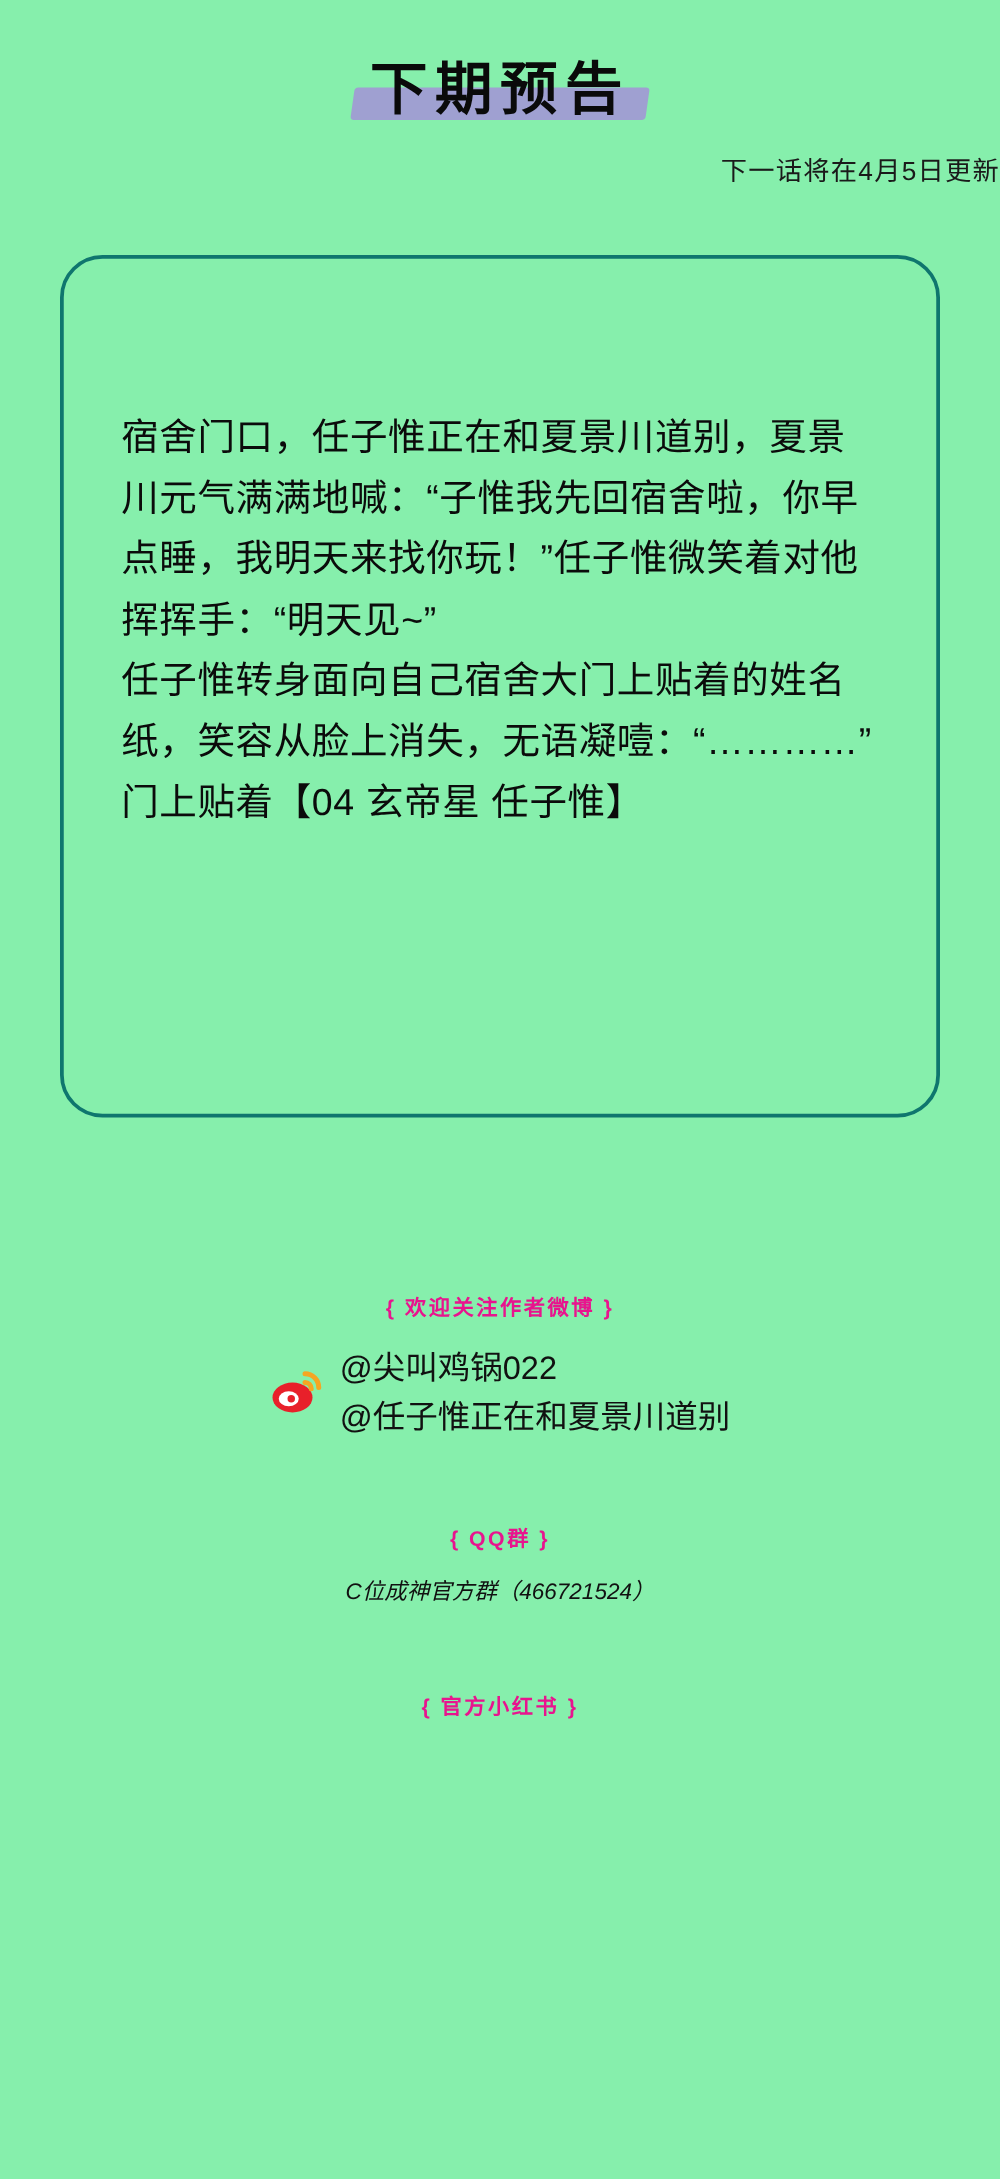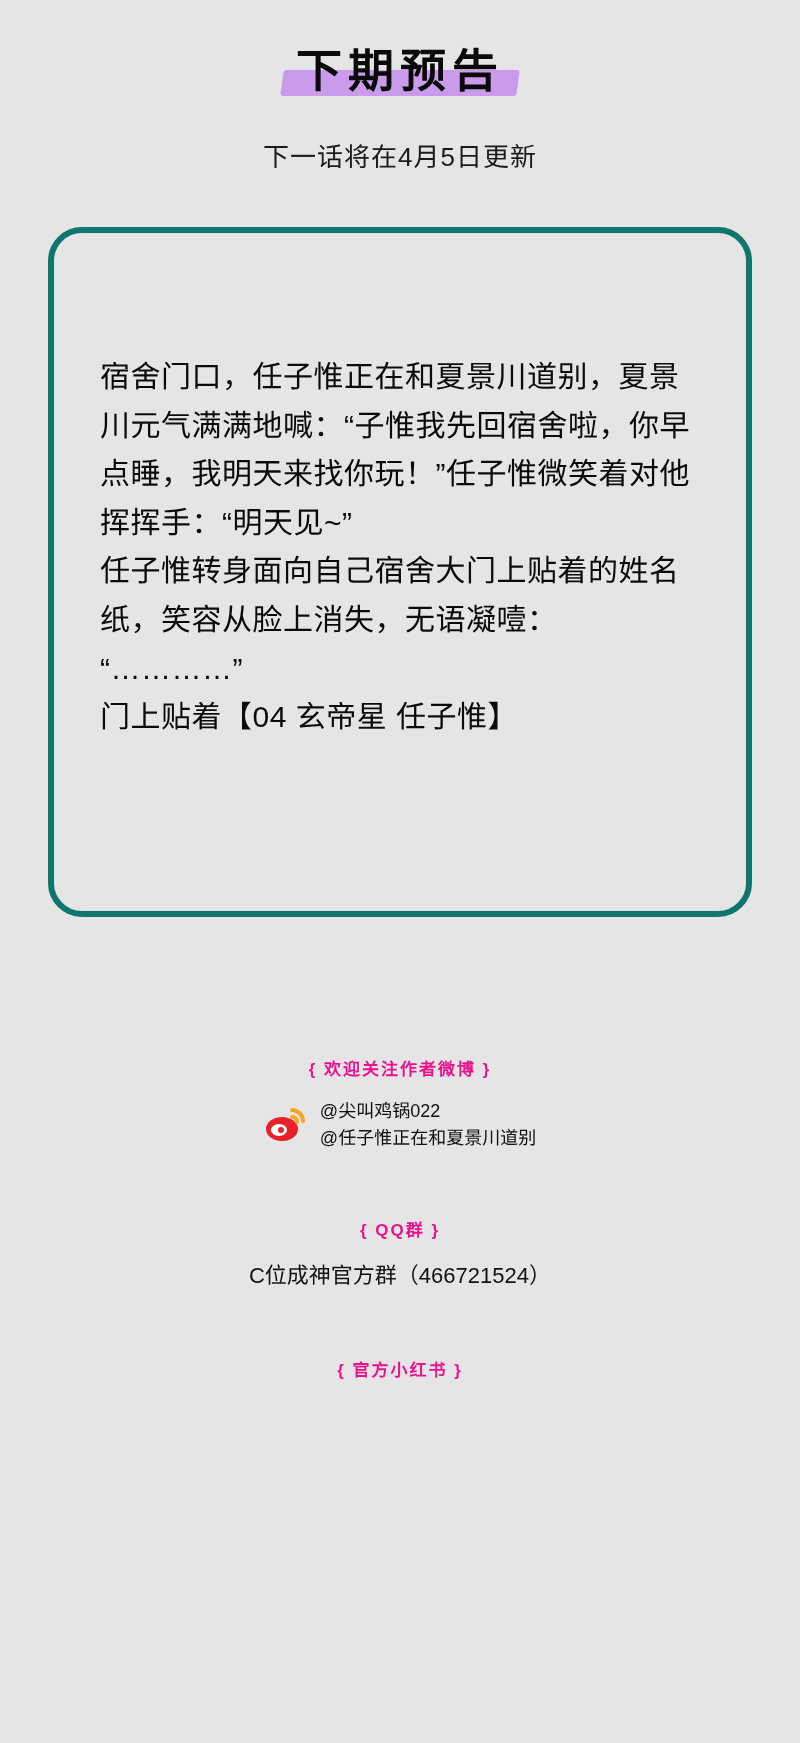--- a/index.html
+++ b/index.html
@@ -14,21 +14,21 @@
     color: #111111;
     position: relative;
   }
 
   .page {
     width: 800px;
     min-height: 1743px;
     box-sizing: border-box;
     padding: 0;
     position: relative;
-    background: #e5e5e5;
+    background: #86efac;
   }
 
   
   .title-wrap {
     text-align: center;
     padding-top: 34px;
     position: relative;
   }
   .title-inner {
     display: inline-block;
@@ -50,31 +50,31 @@
     position: relative;
     z-index: 1;
     font-size: 46px;
     font-weight: bold;
     letter-spacing: 6px;
     color: #0a0a0a;
     font-family: "DejaVu Sans", "Liberation Sans", sans-serif;
   }
 
   .subtitle {
-    text-align: center;
-    margin-top: 36px;
-    font-size: 26px;
+    text-align: right;
+    margin-top: 20px;
+    font-size: 21px;
     color: #1a1a1a;
     letter-spacing: 1px;
   }
 
   
   .preview-box {
     margin: 54px 48px 0 48px;
-    border: 6px solid #0f766e;
+    border: 3px solid #0f766e;
     border-radius: 34px;
     min-height: 690px;
     box-sizing: border-box;
     padding: 120px 46px 40px 46px;
   }
   .preview-text {
     font-size: 30px;
     line-height: 1.62;
     color: #0b0b0b;
     letter-spacing: 0.5px;
@@ -103,28 +103,29 @@
     justify-content: center;
     gap: 14px;
   }
   .weibo-icon {
     width: 42px;
     height: 42px;
     flex: 0 0 auto;
   }
   .weibo-lines {
     text-align: left;
-    font-size: 18px;
+    font-size: 26px;
     line-height: 1.5;
     color: #111;
   }
   .plain-line {
-    font-size: 22px;
+    font-size: 18px;
     color: #111;
     line-height: 1.5;
+    font-style: italic;
   }
 </style>
 </head>
 <body>
 
 <div class="page">
 
   <div class="title-wrap">
     <div class="title-inner">
       <div class="title-brush"></div>

